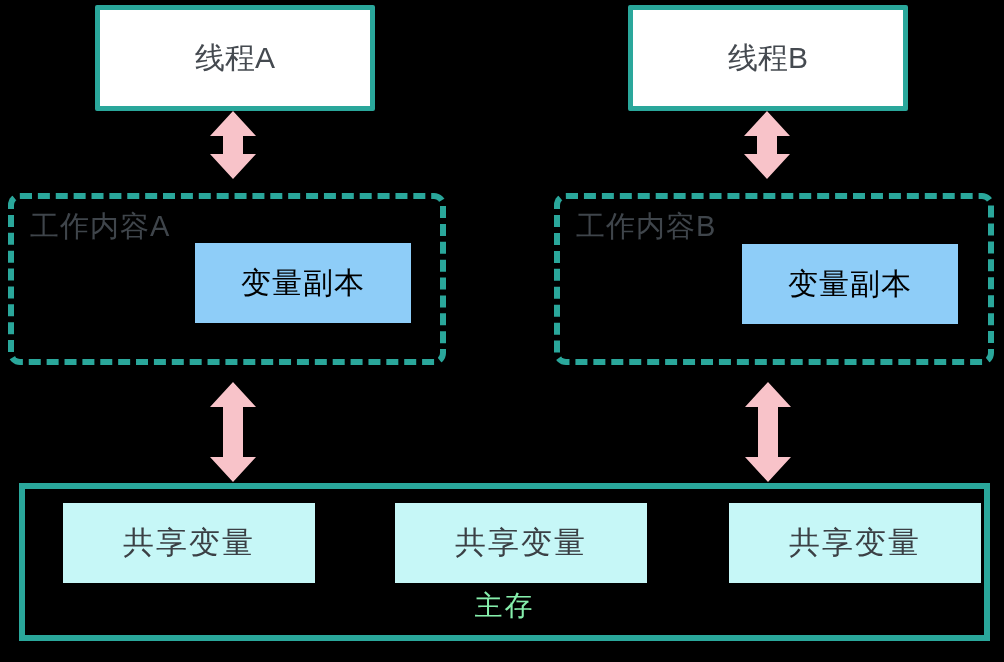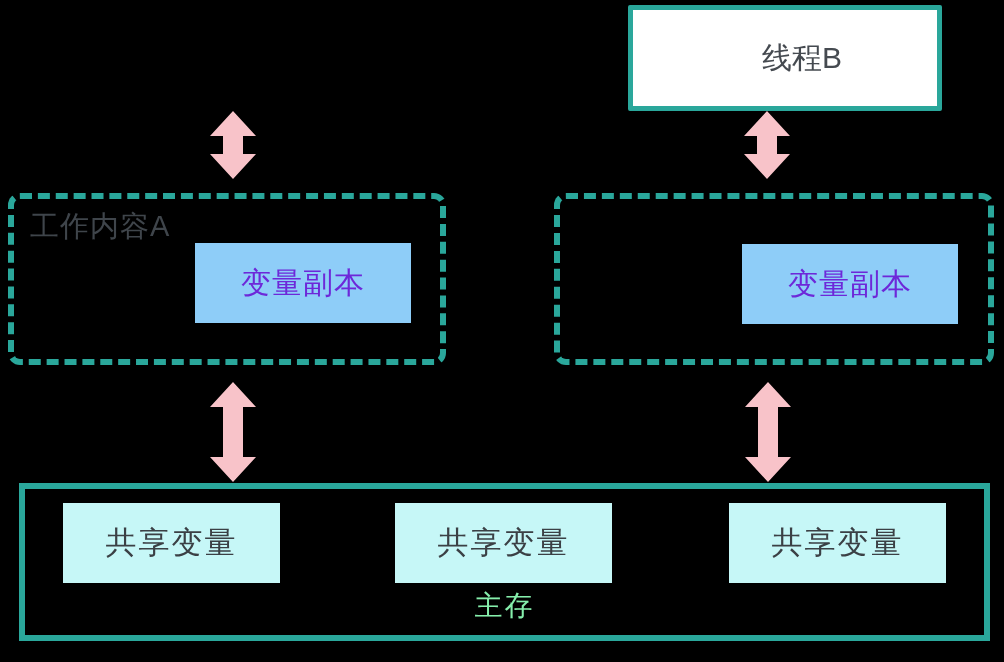--- a/index.html
+++ b/index.html
@@ -25,21 +25,21 @@
     background: #ffffff;
     border: 5px solid #2aa79b;
     border-radius: 2px;
     display: flex;
     align-items: center;
     justify-content: center;
     font-size: 30px;
     color: #454a50;
   }
   .thread-a { left: 95px;  top: 5px; }
-  .thread-b { left: 628px; top: 5px; padding-left: 34px; }
+  .thread-b { left: 628px; top: 5px; }
 
   
   .work-box {
     position: absolute;
     height: 160px;
     background: #000000;
     border: 6px dashed #2aa79b;
     border-radius: 12px;
   }
   .work-a { left: 8px;  top: 193px; width: 426px; }
@@ -56,40 +56,40 @@
   
   .var-copy {
     position: absolute;
     width: 216px;
     height: 80px;
     background: #8ecdf8;
     display: flex;
     align-items: center;
     justify-content: center;
     font-size: 30px;
-    color: #6d28d9;
+    color: #000000;
     letter-spacing: 1px;
   }
   .work-a .var-copy { left: 181px; top: 44px; }
   .work-b .var-copy { left: 182px; top: 45px; }
 
   
   .main-memory {
     position: absolute;
     left: 19px;
     top: 483px;
     width: 959px;
     height: 146px;
     background: #000000;
     border: 6px solid #2aa79b;
   }
   .shared-var {
     position: absolute;
     top: 14px;
-    width: 217px;
+    width: 252px;
     height: 80px;
     background: #c6f7f7;
     display: flex;
     align-items: center;
     justify-content: center;
     font-size: 31px;
     color: #3b4045;
     letter-spacing: 2px;
   }
   .shared-1 { left: 38px;  }
@@ -127,35 +127,39 @@
   .arrow-top-a    { left: 210px; top: 111px; height: 68px; }
   .arrow-top-b    { left: 744px; top: 111px; height: 68px; }
   .arrow-bottom-a { left: 210px; top: 382px; height: 100px; }
   .arrow-bottom-b { left: 745px; top: 382px; height: 100px; }
 </style>
 </head>
 <body>
 
 <div class="canvas">
 
+  <div class="thread-box thread-a">
+    <span>线程A</span>
+  </div>
   <div class="thread-box thread-b">
     <span>线程B</span>
   </div>
 
   <div class="arrow arrow-top-a"></div>
   <div class="arrow arrow-top-b"></div>
 
   <div class="work-box work-a">
     <span class="work-label">工作内容A</span>
     <div class="var-copy">
       <span>变量副本</span>
     </div>
   </div>
 
   <div class="work-box work-b">
+    <span class="work-label">工作内容B</span>
     <div class="var-copy">
       <span>变量副本</span>
     </div>
   </div>
 
   <div class="arrow arrow-bottom-a"></div>
   <div class="arrow arrow-bottom-b"></div>
 
   <div class="main-memory">
     <div class="shared-var shared-1">

